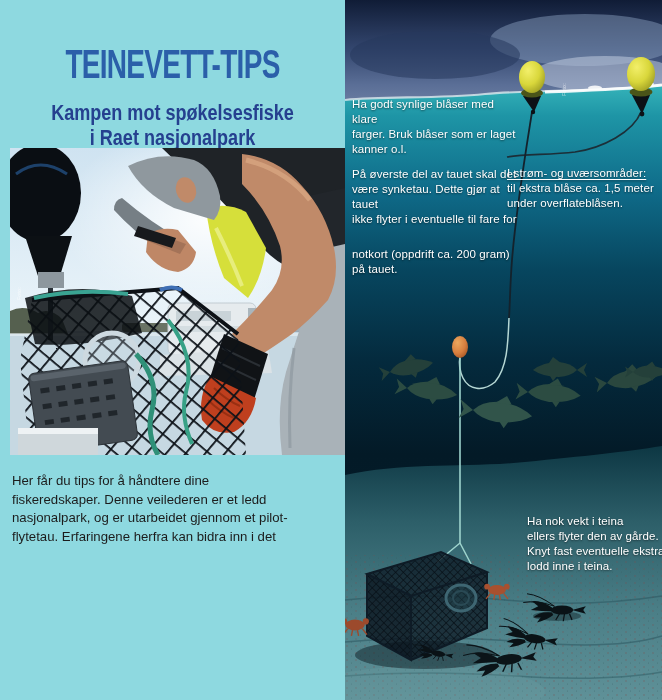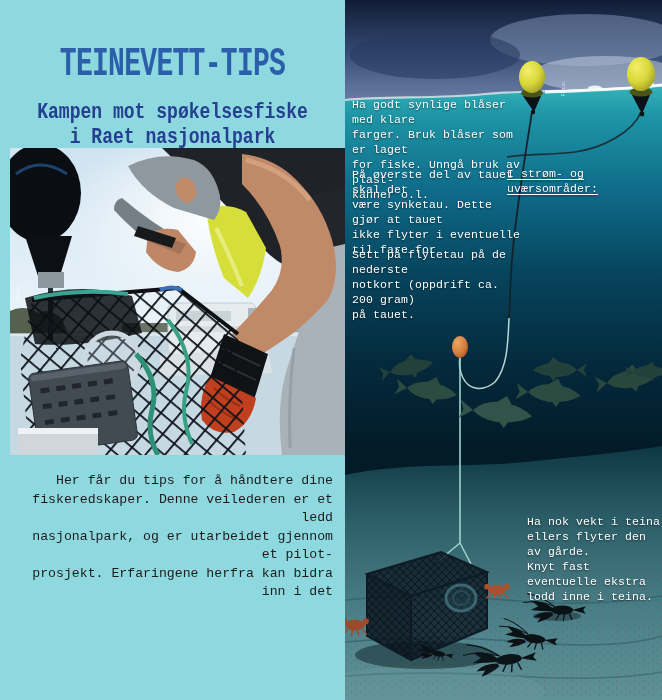--- a/index.html
+++ b/index.html
@@ -1,27 +1,27 @@
 <!DOCTYPE html>
 <html><head>
 <meta charset="utf-8">
 <style>
   html,body{margin:0;padding:0;background:#555;}
   #page{position:relative;width:662px;height:700px;overflow:hidden;
-        font-family:Liberation Mono, monospace;background:#8ed9e0;}
+        font-family:Liberation Sans, sans-serif;background:#8ed9e0;}
   
   #left-panel{position:absolute;left:0;top:0;width:345px;height:700px;background:#8ed9e0;}
   .title{position:absolute;left:0;top:42px;width:345px;text-align:center;
          font-size:40px;font-weight:bold;color:#2b5fa9;letter-spacing:-1px;
          transform:scaleX(.70);transform-origin:50% 50%;white-space:nowrap;}
   .subtitle{position:absolute;left:0;top:100px;width:345px;text-align:center;
             font-size:22px;font-weight:bold;color:#25408f;line-height:25px;
             transform:scaleX(.82);transform-origin:50% 50%;}
   #left-photo{position:absolute;left:10px;top:148px;width:335px;height:307px;}
-  .intro{position:absolute;left:12px;top:472px;width:321px;text-align:right;
+  .intro{position:absolute;left:12px;top:472px;width:321px;text-align:left;
          font-size:13.2px;line-height:18.5px;color:#1c1c1c;}
   #logo-row{position:absolute;left:0;top:598px;width:345px;height:70px;}
   
   #right-panel{position:absolute;left:345px;top:0;width:317px;height:700px;background:#0369a1;}
   #right-scene{position:absolute;left:0;top:0;}
   .tip{position:absolute;color:#fff;font-size:11.5px;line-height:15px;
        text-shadow:0 1px 2px rgba(0,0,0,.55);letter-spacing:.1px;}
   #tip-buoys{left:7px;top:97px;width:170px;}
   #tip-sink{left:7px;top:167px;width:175px;}
   #tip-float{left:7px;top:247px;width:175px;}
@@ -141,21 +141,21 @@
         <rect x="8" y="280" width="80" height="27" fill="#cfd7db"></rect>
         <rect x="8" y="280" width="80" height="6" fill="#eef2f4"></rect>
       </g>
     </svg>
     <div class="credit" style="left:16px;top:300px;">Foto:</div>
 
     <div class="intro">
       <div>Her får du tips for å håndtere dine</div>
       <div>fiskeredskaper. Denne veilederen er et ledd</div>
       <div>nasjonalpark, og er utarbeidet gjennom et pilot-</div>
-      <div>prosjekt. Erfaringene herfra kan bidra inn i det</div>
+      <div>flytetau. Erfaringene herfra kan bidra inn i det</div>
     </div>
 
     <div id="logo-row">
       
       
       
       
     </div>
   </div>
 
@@ -298,35 +298,35 @@
         <use href="#lobster" style="color:#0b1418" transform="translate(158,660) rotate(-6) scale(1.45)"></use>
         <use href="#lobster" style="color:#0a1216" transform="translate(90,653) rotate(10) scale(.8)"></use>
       </g>
     </svg>
 
     <div class="credit" style="left:216px;top:96px;">Foto:</div>
 
     <div id="tip-buoys" class="tip">
       <div>Ha godt synlige blåser med klare</div>
       <div>farger. Bruk blåser som er laget</div>
-      <div>for fiske. Unngå bruk av plast-</div>
       <div>kanner o.l.</div>
     </div>
     <div id="tip-sink" class="tip">
       <div>På øverste del av tauet skal det</div>
       <div>være synketau. Dette gjør at tauet</div>
       <div>ikke flyter i eventuelle til fare for</div>
     </div>
     <div id="tip-float" class="tip">
-      <div>Sett på flytetau på de nederste</div>
       <div>notkort (oppdrift ca. 200 gram)</div>
       <div>på tauet.</div>
     </div>
     <div id="tip-storm" class="tip">
       <div class="heading">I strøm- og uværsområder:</div>
+      <div>til ekstra blåse ca. 1,5 meter</div>
+      <div>under overflateblåsen.</div>
     </div>
     <div id="tip-weight" class="tip">
       <div>Ha nok vekt i teina</div>
       <div>ellers flyter den av gårde.</div>
       <div>Knyt fast eventuelle ekstra</div>
       <div>lodd inne i teina.</div>
     </div>
   </div>
 </div>
 

